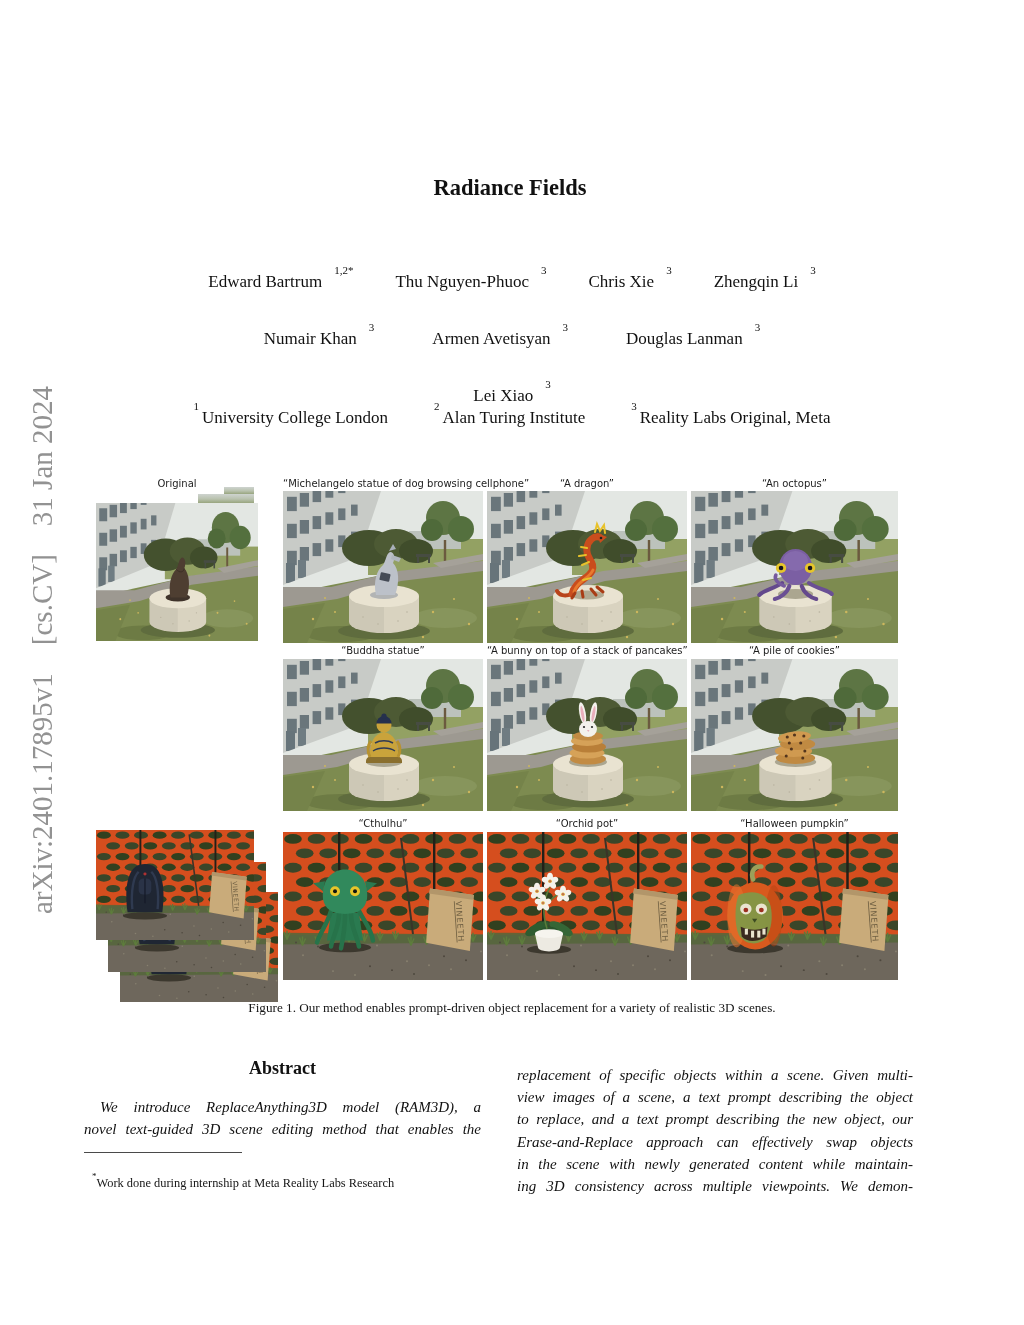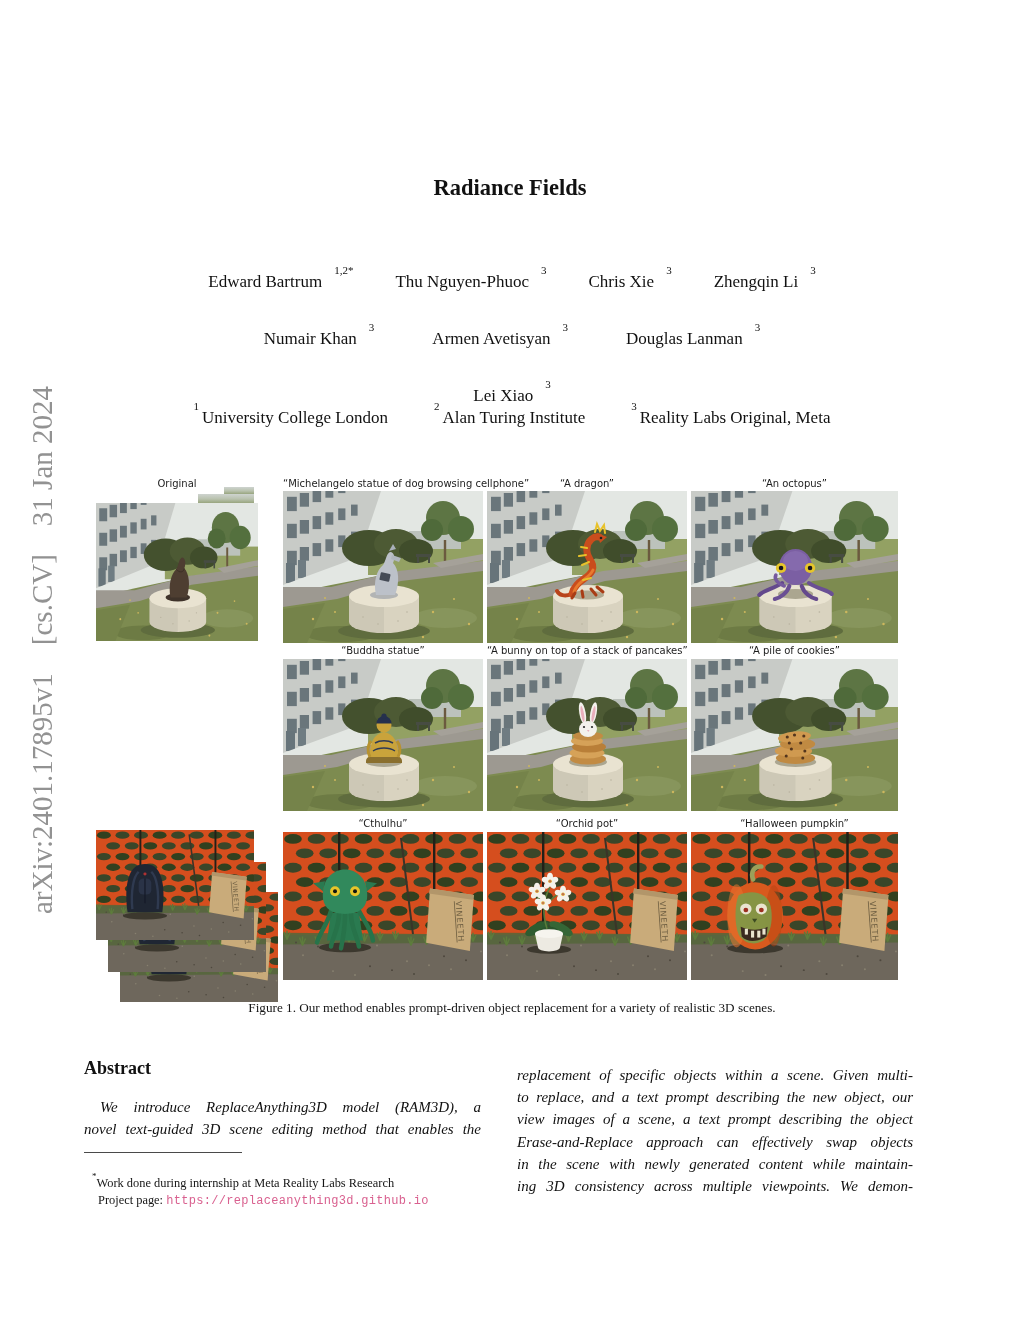--- a/index.html
+++ b/index.html
@@ -16,21 +16,21 @@
   sup.s{font-size:11px;position:relative;top:-6px;margin-left:12px;}
   .affil-item sup.s{margin-right:3px;margin-left:0;}
   .fig-label{position:absolute;font-family:"DejaVu Sans",sans-serif;font-size:10px;
              font-weight:500;color:#1c1c1c;text-align:center;line-height:12px;white-space:nowrap;}
   .photo{position:absolute;}
   .frame{position:absolute;left:0;top:0;width:100%;height:100%;background:#fff;}
   .frame svg{display:block;width:100%;height:100%;}
   .sliver{position:absolute;z-index:0;
           background:linear-gradient(180deg,#ced3cf 0%,#b9c2ae 55%,#98a57e 100%);}
   .caption{position:absolute;left:0;right:0;top:1000px;text-align:center;font-size:13.2px;color:#151515;}
-  .abs-head{position:absolute;left:84px;width:397px;top:1058px;
+  .abs-head{position:absolute;left:84px;width:397px;top:1058px;text-align:center;
             font-weight:bold;font-size:18px;}
   .colL{position:absolute;left:84px;width:397px;top:1096px;}
   .colR{position:absolute;left:517px;width:396px;top:1064px;}
   .bodyline{font-size:15px;font-style:italic;line-height:22.2px;
             text-align:justify;text-align-last:justify;}
   .bodyline.indent{text-indent:16px;}
   .fnrule{position:absolute;left:84px;top:1152px;width:158px;border-top:1.2px solid #4a4a4a;}
   .fn{position:absolute;left:84px;width:400px;font-size:12.4px;color:#151515;margin-top:17px;}
   .fn sup{font-size:9px;position:relative;top:-3px;}
   .fn .link{font-family:"Liberation Mono",monospace;font-size:12px;color:var(--link,#d9608f);
@@ -1426,27 +1426,23 @@
 
   <div class="caption">Figure 1. Our method enables prompt-driven object replacement for a variety of realistic 3D scenes.</div>
 
   <div class="abs-head">Abstract</div>
   <div class="colL" id="abs-left">
       <div class="bodyline indent">We introduce ReplaceAnything3D model (RAM3D), a</div>
       <div class="bodyline">novel text-guided 3D scene editing method that enables the</div>
     </div>
   <div class="colR" id="col-right">
       <div class="bodyline">replacement of specific objects within a scene. Given multi-</div>
+      <div class="bodyline">view images of a scene, a text prompt describing the object</div>
       <div class="bodyline">to replace, and a text prompt describing the new object, our</div>
-      <div class="bodyline">view images of a scene, a text prompt describing the object</div>
       <div class="bodyline">Erase-and-Replace approach can effectively swap objects</div>
       <div class="bodyline">in the scene with newly generated content while maintain-</div>
       <div class="bodyline">ing 3D consistency across multiple viewpoints. We demon-</div>
     </div>
 
   <div class="fnrule"></div>
   <div class="fn" style="top:1157px;padding-left:8px;"><sup>*</sup><span>Work done during internship at Meta Reality Labs Research</span></div>
-  <div class="fn" style="top:1176px;padding-left:14px;">
-    <span>Project page:</span>
-    <a class="link">https://replaceanything3d.github.io</a>
-  </div>
 
 </div>
 
 </body></html>

